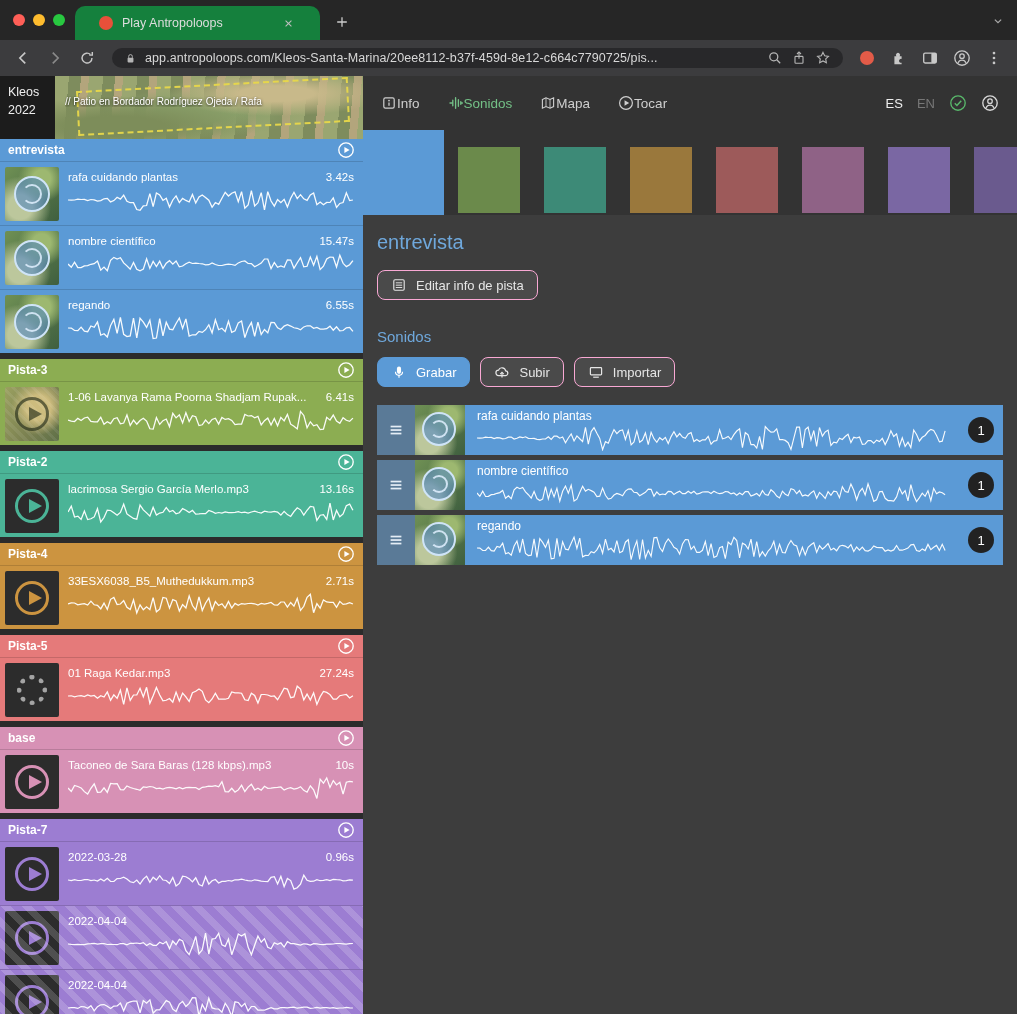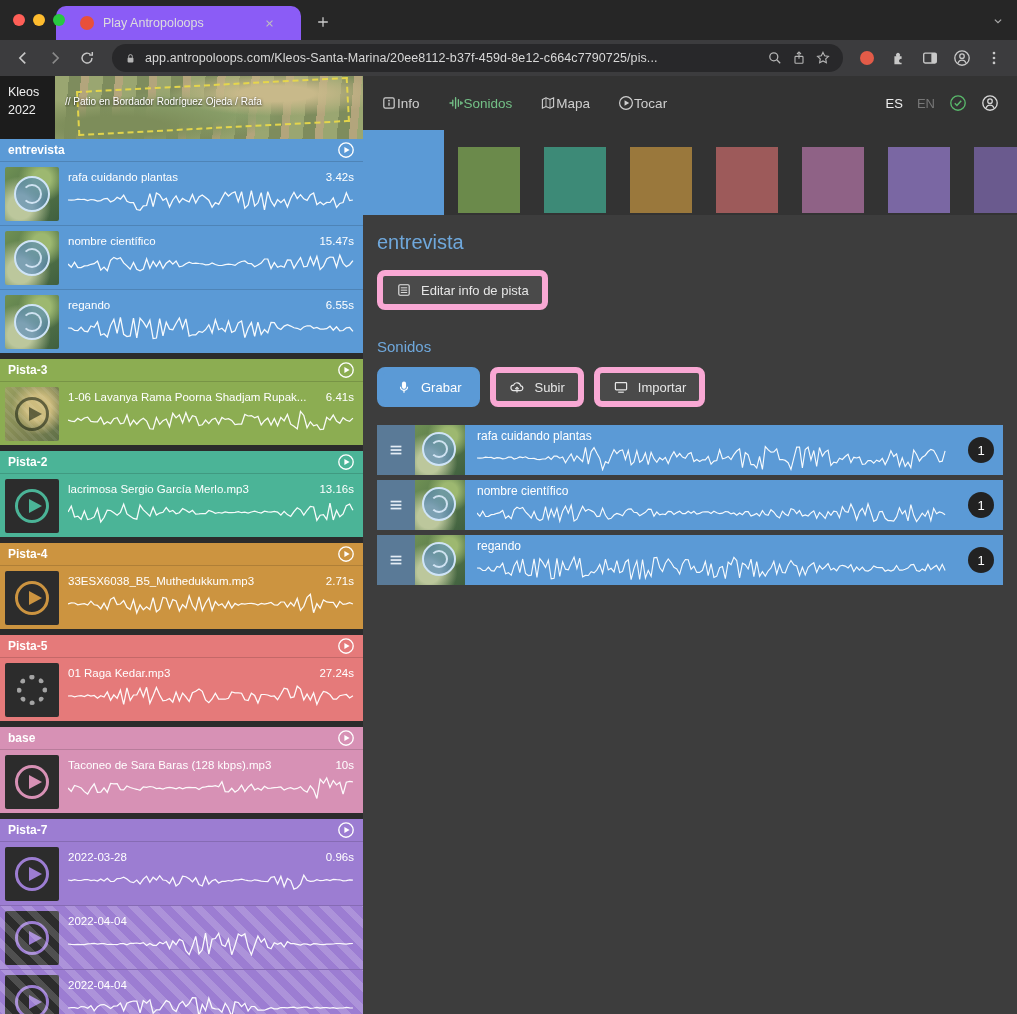--- a/index.html
+++ b/index.html
@@ -5,30 +5,30 @@
   *{box-sizing:border-box;margin:0;padding:0}
   html,body{background:#111}
   body{font-family:"Liberation Sans",sans-serif;-webkit-font-smoothing:antialiased}
   .screen{width:1017px;height:1014px;overflow:hidden;display:flex;flex-direction:column;background:#333;position:relative}
 
   
   .tabstrip{height:40px;background:#262626;display:flex;align-items:flex-end;position:relative;flex:none}
   .lights{position:absolute;left:13px;top:14px;display:flex;gap:8px}
   .light{width:12px;height:12px;border-radius:50%}
   .l-red{background:#ff5f57}.l-yel{background:#febc2e}.l-grn{background:#28c840}
-  .tab{margin-left:56px;width:245px;height:34px;background:#8b5cf6;border-radius:10px 10px 0 0;display:flex;align-items:center;gap:9px;padding:0 24px;color:#ddd;font-size:12.5px}
+  .tab{margin-left:75px;width:245px;height:34px;background:#15803d;border-radius:10px 10px 0 0;display:flex;align-items:center;gap:9px;padding:0 24px;color:#ddd;font-size:12.5px}
   .favicon{width:14px;height:14px;border-radius:50%;background:#e8503a;flex:none}
   .tab-title{flex:1;white-space:nowrap;overflow:hidden}
   .tab-close{color:#bfbfbf;width:16px;height:16px;display:flex;align-items:center;justify-content:center}
   .newtab{width:28px;height:28px;color:#ccc;display:flex;align-items:center;justify-content:center;margin:0 0 4px 8px}
   .tab-chev{margin-left:auto;margin-right:12px;margin-bottom:12px;color:#aaa}
   .toolbar{height:36px;background:#3c3c3e;display:flex;align-items:center;padding:0 8px;gap:2px;color:#c8c8c8;flex:none}
   .tbtn{width:30px;height:28px;display:flex;align-items:center;justify-content:center;border-radius:50%;color:#c8c8c8}
   .tbtn.dim{color:#8a8a8a}
-  .omnibox{flex:1;height:28px;background:#28282a;border-radius:14px;display:flex;align-items:center;padding:0 12px;gap:8px;color:#cfcfcf;font-size:12.5px;margin:0 8px;min-width:0}
+  .omnibox{flex:1;height:20px;background:#28282a;border-radius:14px;display:flex;align-items:center;padding:0 12px;gap:8px;color:#cfcfcf;font-size:12.5px;margin:0 8px;min-width:0}
   .omni-url{flex:1;white-space:nowrap;overflow:hidden;color:#d8d8d8;letter-spacing:.1px}
   .omni-ic{color:#b5b5b5;display:flex;align-items:center}
   .rec-dot{width:14px;height:14px;border-radius:50%;background:#e25b48;margin:0 7px}
   .ic{width:16px;height:16px;display:block}
   .ic18{width:18px;height:18px;display:block}
 
   
   .app{flex:1;display:flex;overflow:hidden;min-height:0}
   .sidebar{width:363px;flex:none;background:#2b2b2b;overflow:hidden;display:flex;flex-direction:column}
   .content{flex:1;min-width:0;display:flex;flex-direction:column;background:#333}
@@ -84,21 +84,21 @@
   .acct-ic{color:#d8d8d8}
 
   
   .swatches{height:85px;flex:none;display:flex;gap:24px;align-items:flex-end;overflow:hidden}
   .swatch{width:62px;height:66px;margin-bottom:2px;background:var(--c);flex:none}
   .swatch.selected{width:81px;height:85px;margin-bottom:0;margin-right:-10px}
 
   
   .panel{flex:1;background:#3d3d3d;padding:14px 14px 0;overflow:hidden;min-height:0}
   .panel-title{color:#6fa8dc;font-size:20px;font-weight:normal;margin:2px 0 16px}
-  .btn{display:inline-flex;align-items:center;gap:9px;background:#4a4a4a;color:#e6e6e6;border:6px solid #f9a8d4;border-radius:8px;padding:6px 13px;font-size:13px}
+  .btn{display:inline-flex;align-items:center;gap:9px;background:#4a4a4a;color:#e6e6e6;border:1px solid #f9a8d4;border-radius:8px;padding:6px 13px;font-size:13px}
   .btn.primary{background:#5b9ad6;border-color:#5b9ad6;color:#fff}
   .section-title{color:#6fa8dc;font-size:15px;font-weight:normal;margin:28px 0 12px}
   .actions{display:flex;gap:10px;margin-bottom:18px}
   .sound-list{display:flex;flex-direction:column;gap:5px}
   .s-row{display:flex;align-items:stretch;height:50px;background:var(--c);position:relative}
   .handle{width:38px;flex:none;background:#5a7a97;display:flex;align-items:center;justify-content:center;color:#e4edf5}
   .s-thumb{width:50px;flex:none;position:relative;overflow:hidden}
   .s-thumb .logo-circle{left:7px;top:7px;width:34px;height:34px}
   .s-main{flex:1;min-width:0;padding:4px 12px 0}
   .s-name{color:#fff;font-size:12px;margin-bottom:2px}

